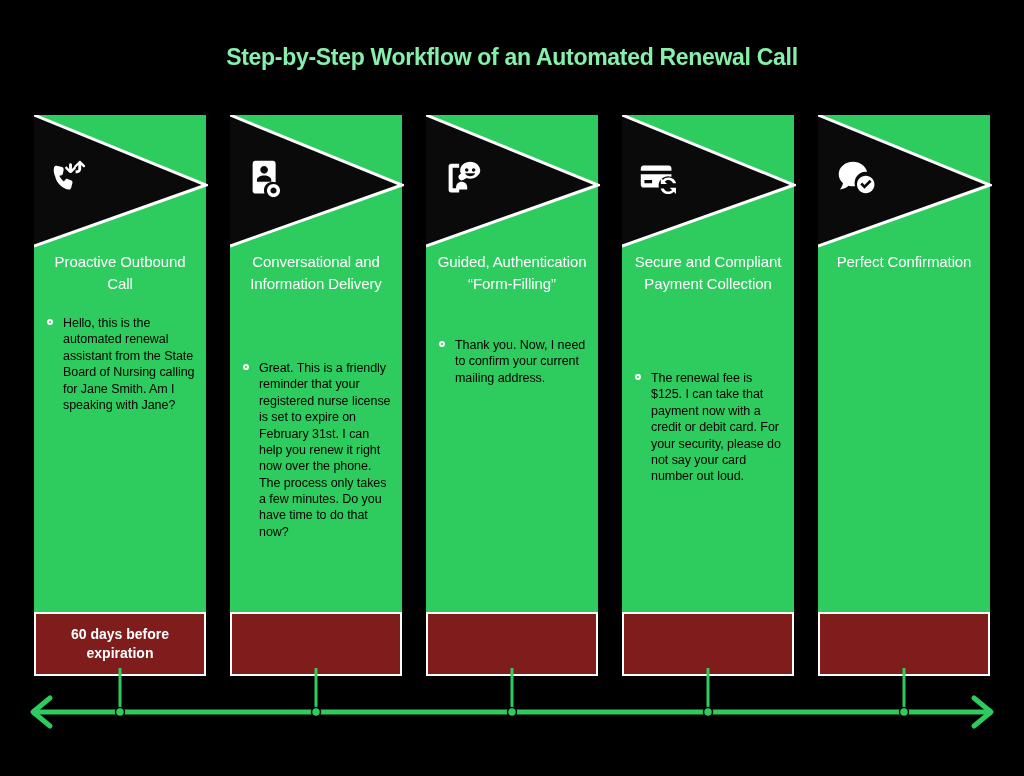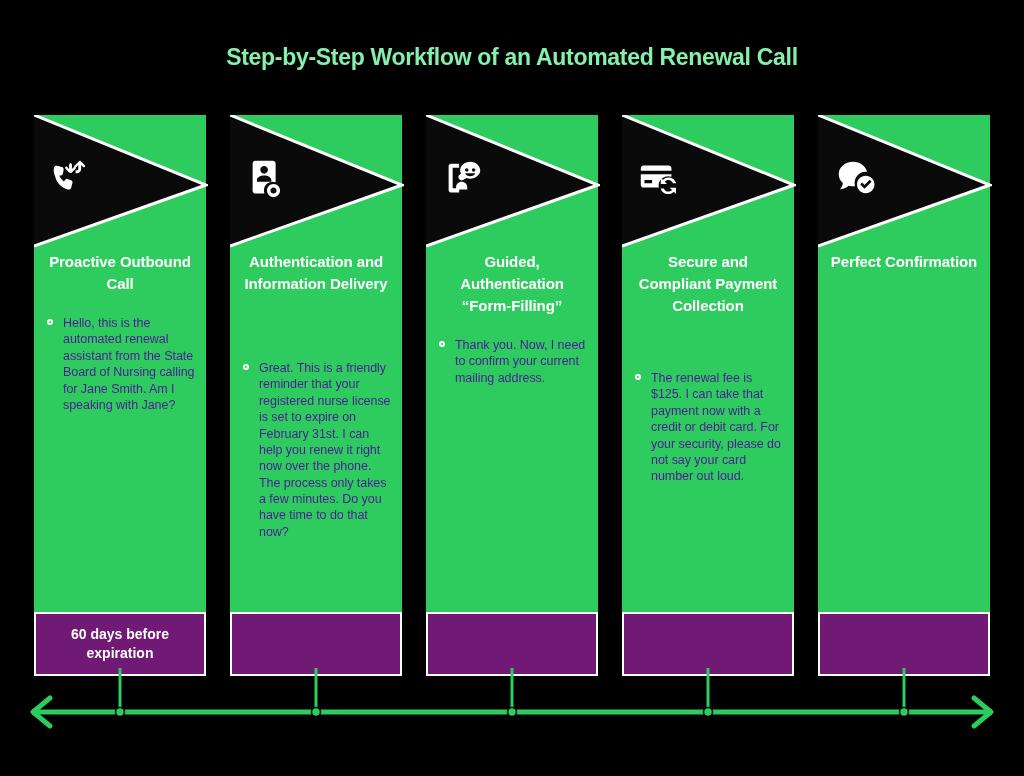--- a/index.html
+++ b/index.html
@@ -73,36 +73,36 @@
   .card-icon svg { display: block; width: 46px; height: 46px; }
 
   .card-title {
     position: absolute;
     top: 136px;
     left: 10px;
     width: 152px;
     text-align: center;
     color: #ffffff;
     font-size: 15px;
-    font-weight: bold;
+    font-weight: normal;
     line-height: 1.45;
     letter-spacing: -0.1px;
   }
 
   .card-bullets {
     position: absolute;
     left: 12px;
     width: 150px;
     list-style: none;
   }
 
   .card-bullets li {
     position: relative;
     padding-left: 17px;
-    color: #4c1d95;
+    color: #000000;
     font-size: 12.5px;
     line-height: 1.31;
     margin-bottom: 16px;
     letter-spacing: -0.05px;
   }
 
   .card-bullets li::before {
     content: "";
     position: absolute;
     left: 1px;
@@ -122,21 +122,21 @@
     width: 956px;
     height: 64px;
     display: flex;
     gap: 24px;
   }
 
   .step-footer {
     width: 172px;
     height: 64px;
     flex: 0 0 172px;
-    background: #701a75;
+    background: #7f1d1d;
     border: 2px solid #ffffff;
     display: flex;
     align-items: center;
     justify-content: center;
     text-align: center;
     color: #ffffff;
     font-size: 14px;
     font-weight: bold;
     line-height: 1.35;
     padding: 0 8px;
@@ -183,21 +183,21 @@
           <polygon points="0,0 172,70 0,131" fill="#0a0a0a"></polygon>
           <polyline points="0,131 172,70 0,0" fill="none" stroke="#ffffff" stroke-width="3"></polyline>
         </svg>
       </div>
       <div class="card-icon">
         <svg viewBox="0 0 48 48" fill="currentColor">
     <path d="M12 6h18c1.7 0 3 1.3 3 3v19.5c-1-.4-2.1-.6-3.2-.6-5 0-9 4-9 9 0 1.2.2 2.3.6 3.3H12c-1.7 0-3-1.3-3-3V9c0-1.7 1.3-3 3-3zm9 5.5c-2.2 0-4 1.8-4 4s1.8 4 4 4 4-1.8 4-4-1.8-4-4-4zm0 10c-4.1 0-7.5 2.1-7.5 4.7V28h15v-1.8c0-2.6-3.4-4.7-7.5-4.7z"></path>
     <path d="M30.8 30.2c-3.8 0-6.8 3-6.8 6.8s3 6.8 6.8 6.8 6.8-3 6.8-6.8-3-6.8-6.8-6.8zm0 3.6c1.8 0 3.2 1.4 3.2 3.2s-1.4 3.2-3.2 3.2-3.2-1.4-3.2-3.2 1.4-3.2 3.2-3.2z"></path>
   </svg>
       </div>
-      <div class="card-title">Authentication and Information Delivery</div>
+      <div class="card-title">Conversational and Information Delivery</div>
       <ul class="card-bullets" style="top: 245px;">
         <li>Great. This is a friendly reminder that your registered nurse license is set to expire on February 31st. I can help you renew it right now over the phone. The process only takes a few minutes. Do you have time to do that now?</li>
       </ul>
     </div>
     <div class="step-card" style="--accent: #2ecc5f;">
       <div class="card-corner">
         <svg width="174" height="133" viewBox="0 0 174 133">
           <polygon points="0,0 172,70 0,131" fill="#0a0a0a"></polygon>
           <polyline points="0,131 172,70 0,0" fill="none" stroke="#ffffff" stroke-width="3"></polyline>
         </svg>

